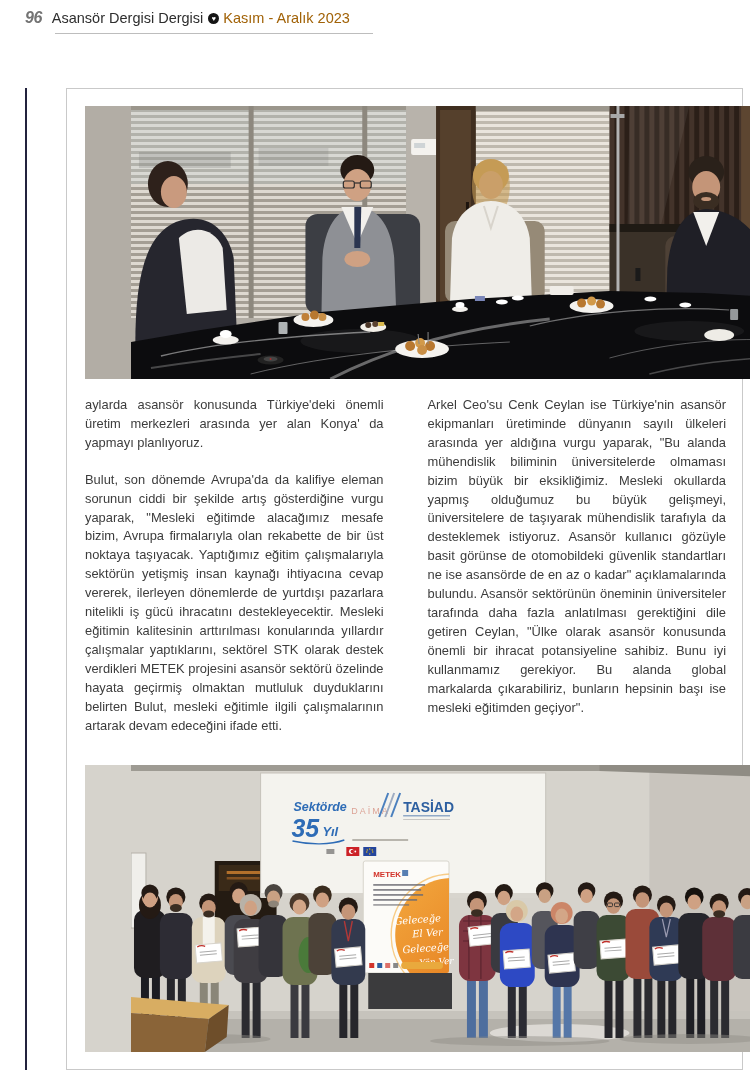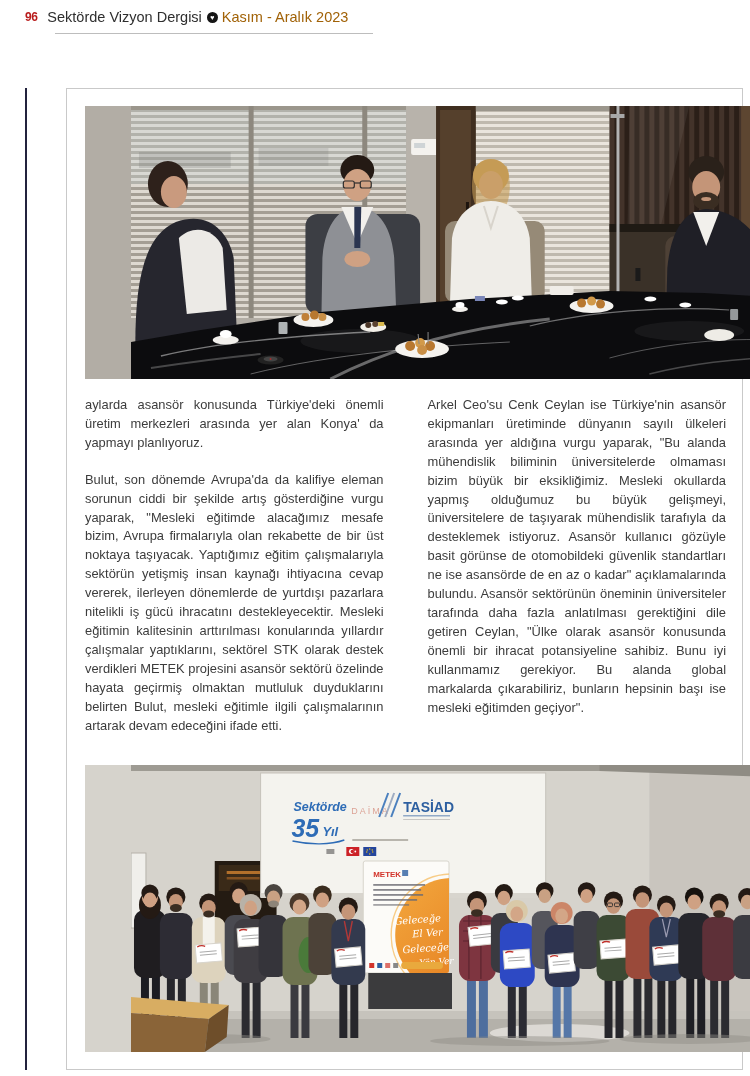--- a/index.html
+++ b/index.html
@@ -2,21 +2,21 @@
 <html lang="tr"><head>
 <meta charset="utf-8">
 <style>
   html,body{margin:0;padding:0;}
   body{
     width:750px;height:1076px;position:relative;background:#ffffff;
     font-family:"Liberation Sans",sans-serif;overflow:hidden;
   }
   
   .hdr{position:absolute;left:25px;top:9px;display:flex;align-items:center;white-space:nowrap;}
-  .hdr .num{font-size:12px;font-weight:bold;color:#b91c1c;letter-spacing:-0.5px;}
+  .hdr .num{font-size:16px;font-weight:bold;color:#737373;letter-spacing:-0.5px;font-style:italic;}
   .hdr .title{font-size:14.5px;color:#2e2e2e;margin-left:10px;}
   .dot-icon{width:11px;height:11px;border-radius:50%;background:#151515;display:inline-block;position:relative;margin:0 4px 0 5px;flex:0 0 auto;}
   .dot-icon::after{content:"♥";color:#ffffff;font-size:7px;line-height:11px;position:absolute;left:0;top:0;width:11px;text-align:center;}
   .hdr .issue{font-size:14.5px;color:#a16207;}
   .hdr-rule{position:absolute;left:55px;top:33px;width:318px;height:1px;background:#bdbdbd;}
   
   .side-line{position:absolute;left:25px;top:88px;width:2px;height:982px;background:#23233d;}
   .frame{position:absolute;left:66px;top:88px;width:677px;height:982px;border:1px solid #c9c9c9;background:#ffffff;box-sizing:border-box;}
   figure{margin:0;padding-left:46px;}
   .photo-top{position:absolute;left:18px;top:17px;width:641px;height:273px;overflow:hidden;background:#b2ada5;}
@@ -25,21 +25,21 @@
   
   .cols{position:absolute;left:18px;top:307px;width:641px;height:360px;display:flex;gap:44px;overflow:hidden;}
   .col{width:308px;font-size:12.9px;line-height:18.9px;color:#3c3c3c;text-align:justify;hyphens:auto;}
   .col p{margin:0 0 18px 0;}
 </style>
 </head>
 <body>
 
 <header class="hdr">
   <span class="num">96</span>
-  <span class="title">Sektörde Vizyon Dergisi</span>
+  <span class="title">Asansör Dergisi Dergisi</span>
   <span class="dot-icon"></span>
   <span class="issue">Kasım - Aralık 2023</span>
 </header>
 <div class="hdr-rule"></div>
 <div class="side-line"></div>
 
 <div class="frame">
 
   <figure class="photo-top">
     <svg viewBox="0 0 643 273" preserveAspectRatio="none">

